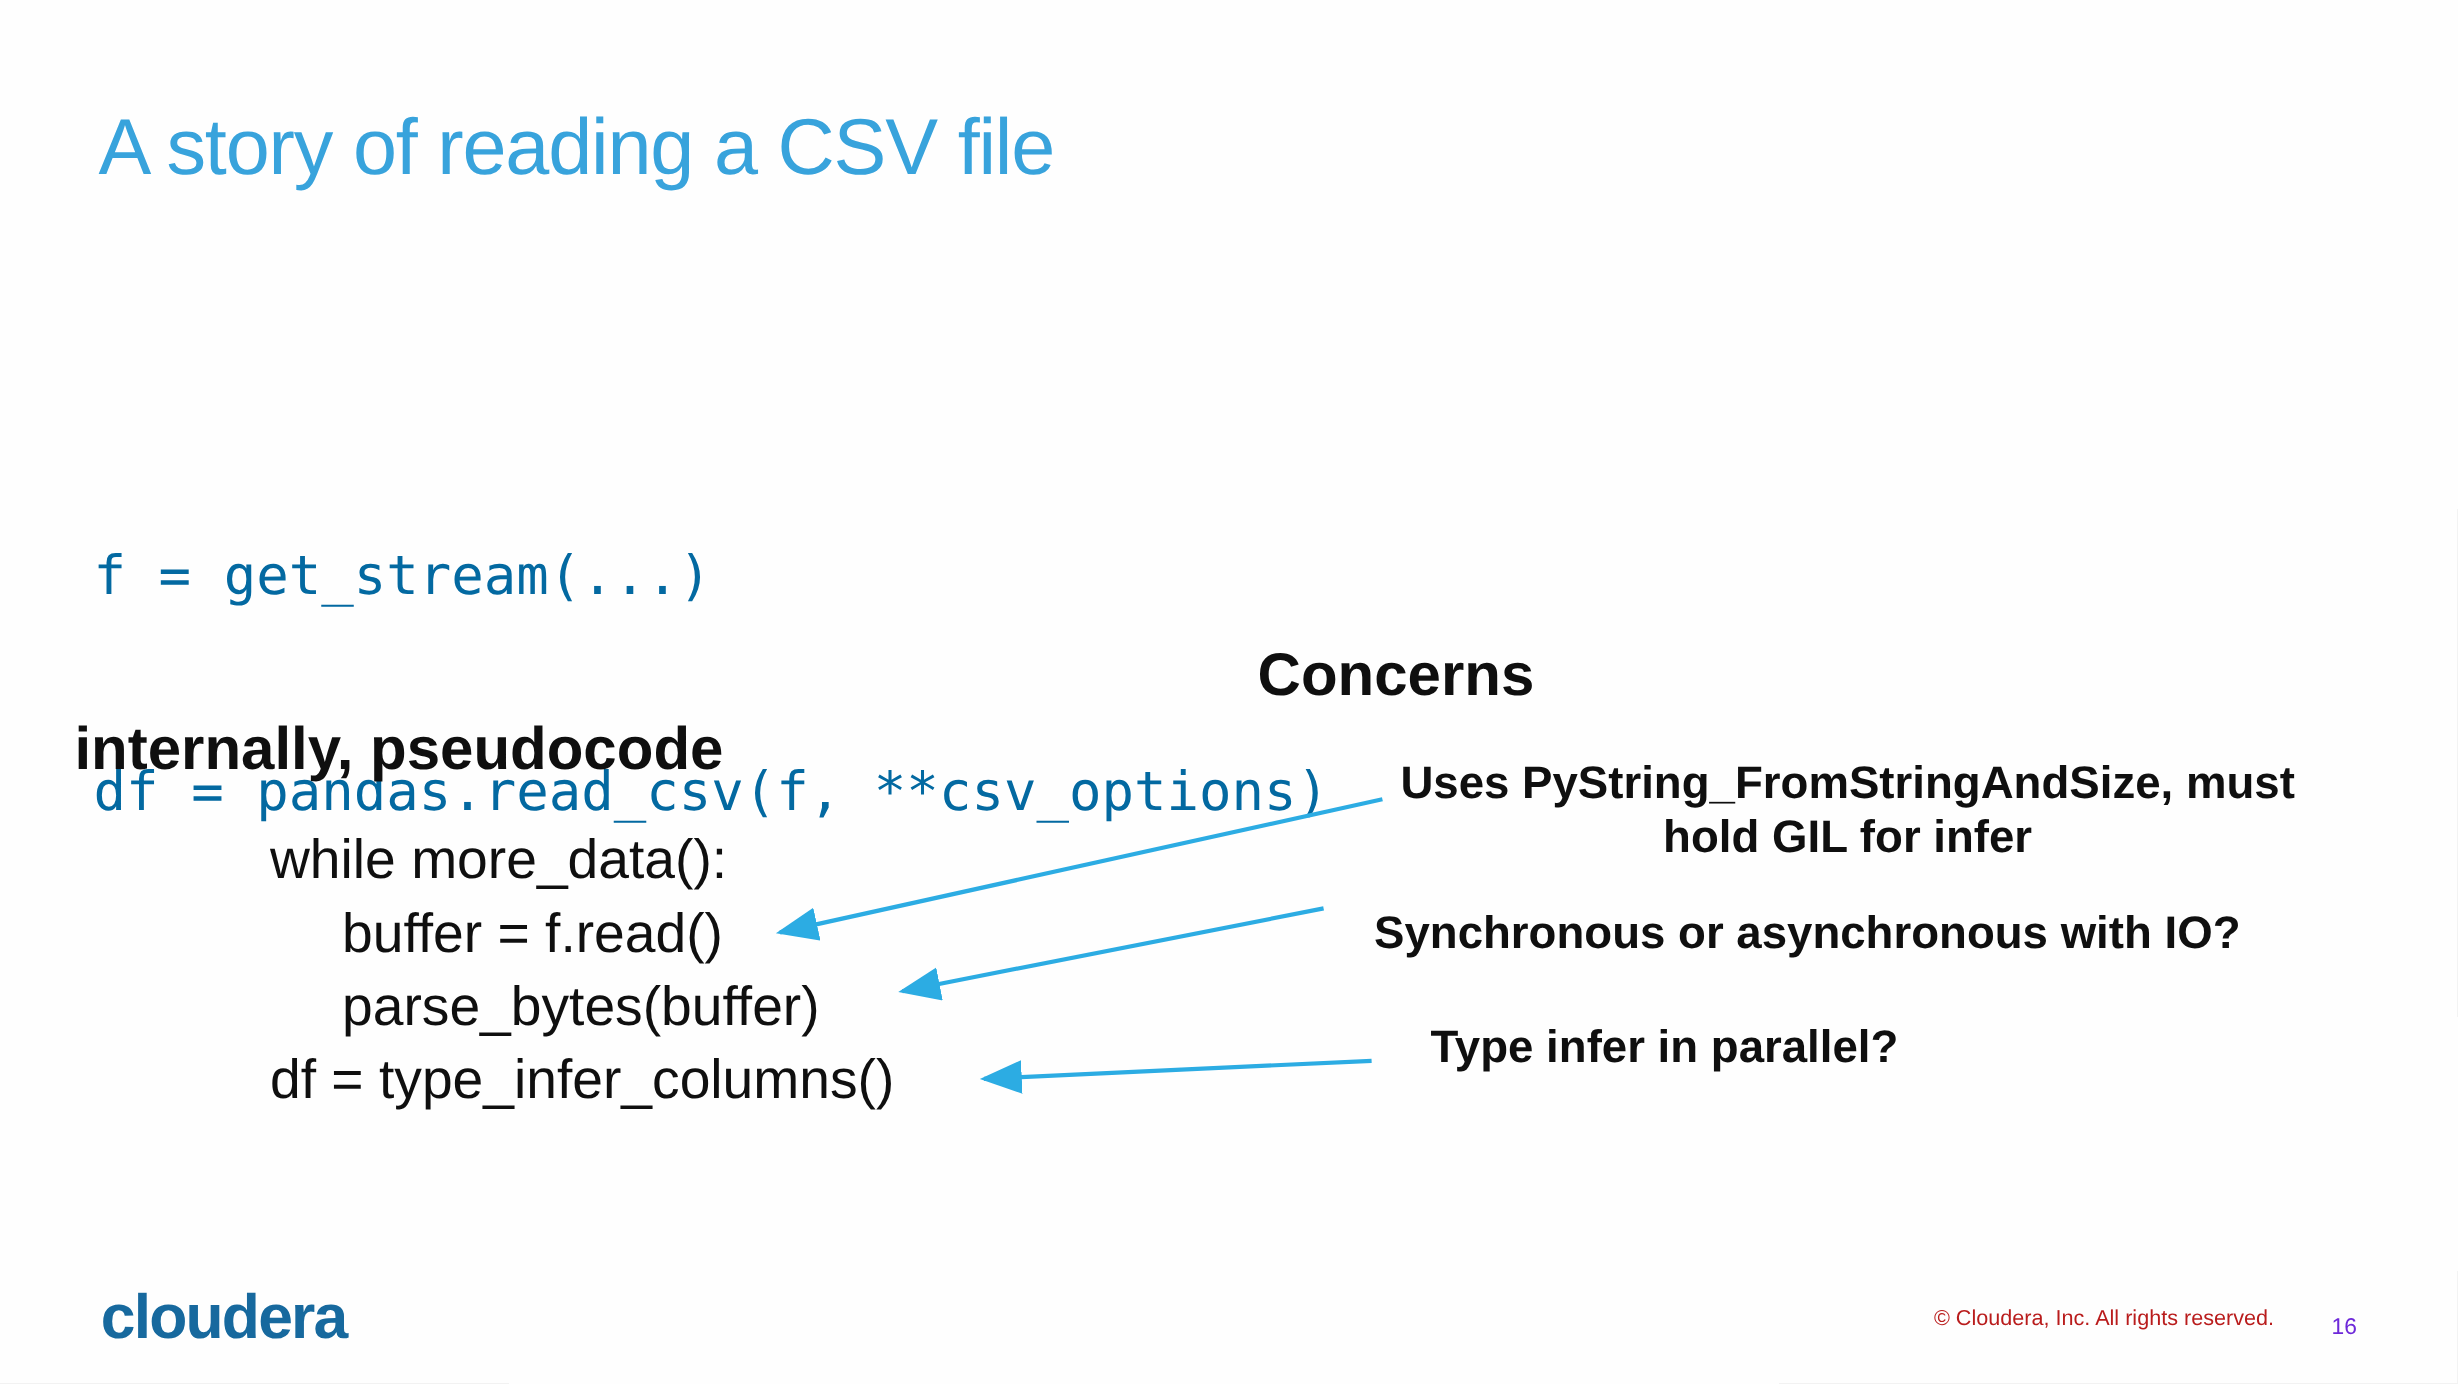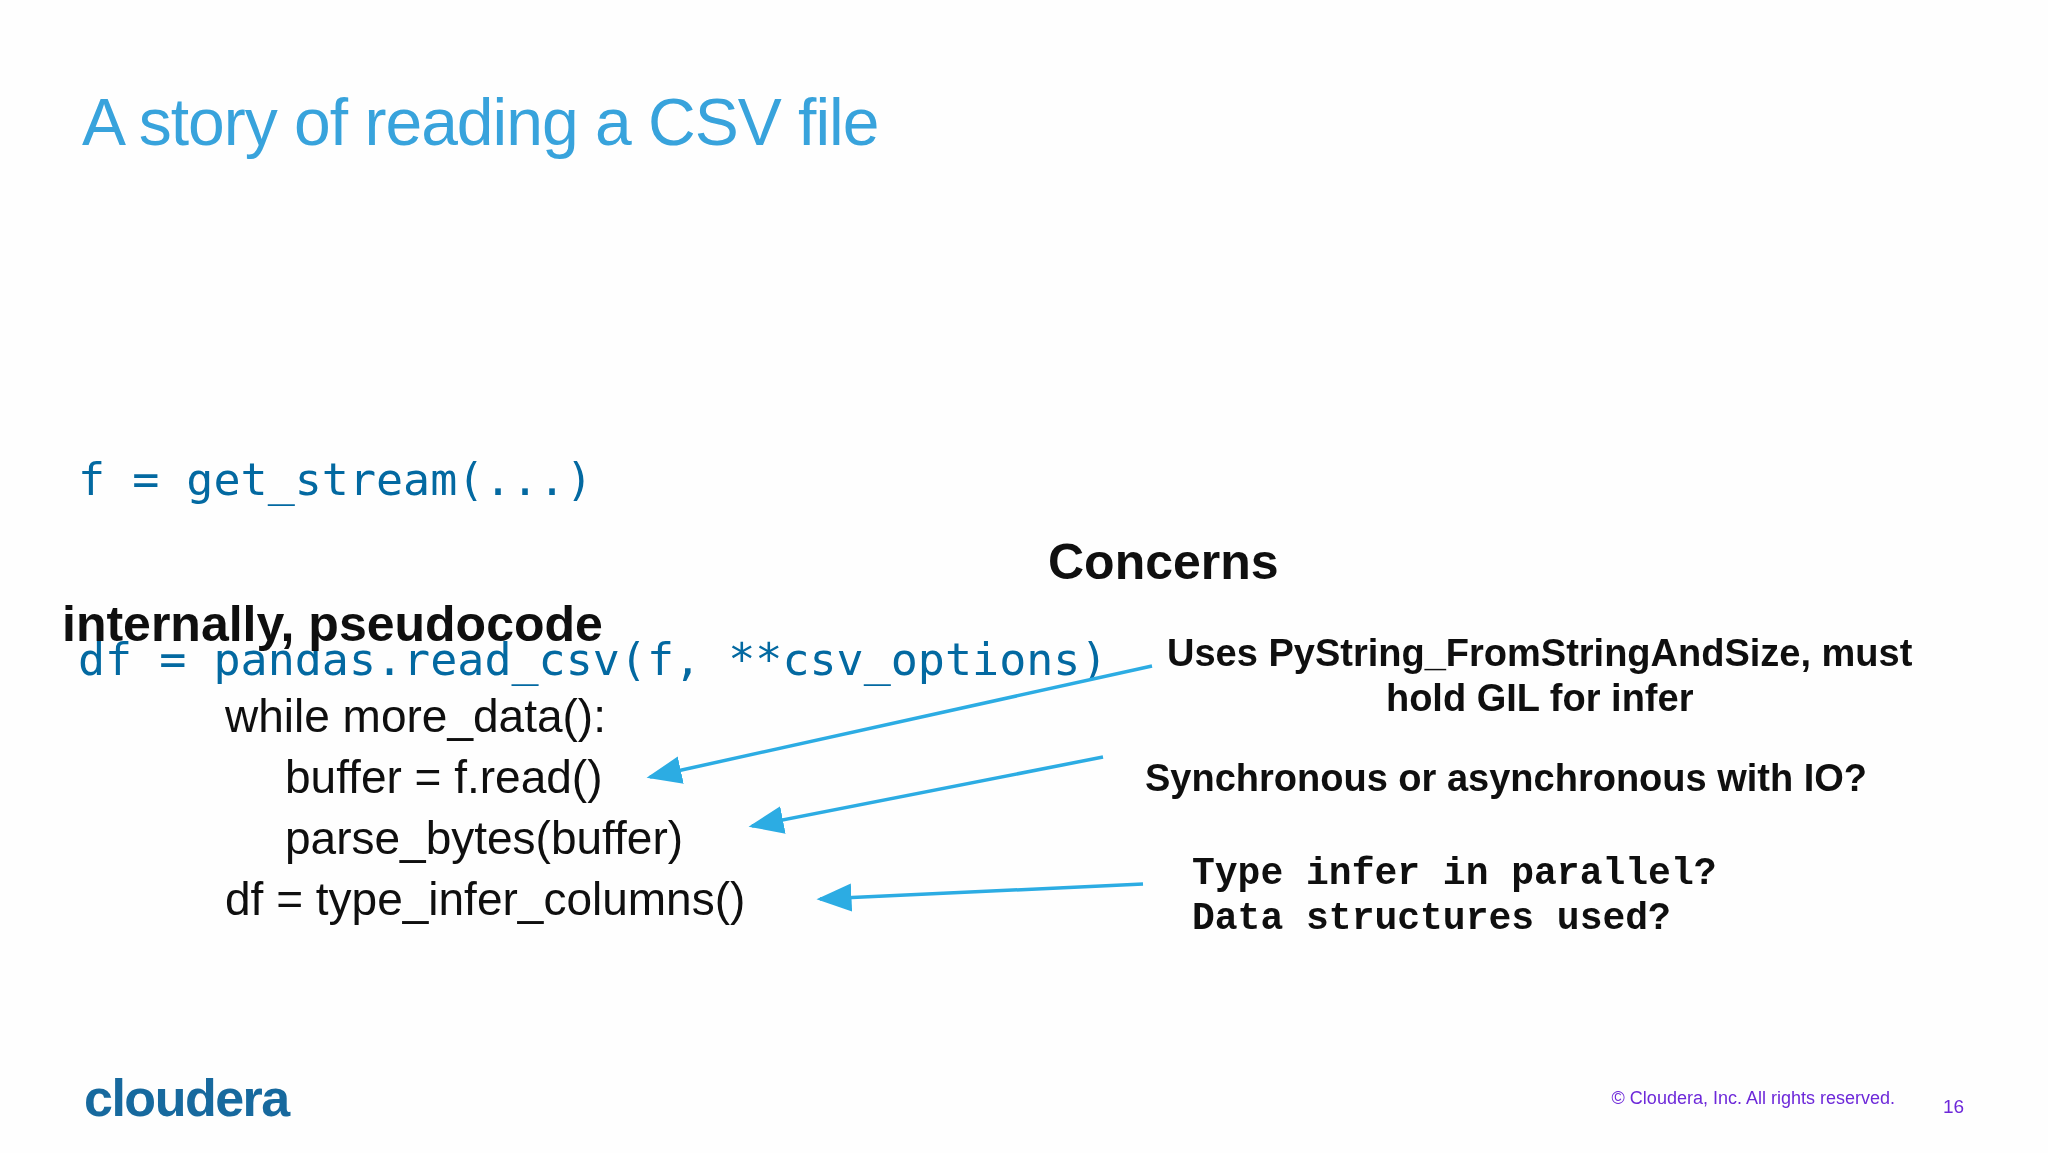--- a/index.html
+++ b/index.html
@@ -42,36 +42,36 @@
     margin-left:20px;
   }
   .pseudocode .pl-1{padding-left:60px;}
   .concern{
     position:absolute;
     font-size:38px;font-weight:bold;line-height:45px;
     white-space:nowrap;
   }
   .concern.c1{left:1167px;top:631px;text-align:center;}
   .concern.c2{left:1145px;top:756px;}
-  .concern.c3{left:1192px;top:851px;font-family:Liberation Mono, monospace;}
+  .concern.c3{left:1192px;top:851px;}
   .arrows{
     position:absolute;left:0;top:0;width:2048px;height:1153px;
     pointer-events:none;
   }
   .arrows line{stroke:#2CACE3;stroke-width:3.5px;}
   .logo{
     position:absolute;left:84px;top:1068px;
     font-size:52px;font-weight:bold;
     letter-spacing:-1.5px;
     color:#17699E;
     white-space:nowrap;
   }
   .copyright{
     position:absolute;right:153px;top:1088px;
-    font-size:18px;color:#6d28d9;
+    font-size:18px;color:#b91c1c;
     white-space:nowrap;
   }
   .page-number{
     position:absolute;left:1943px;top:1096px;
     font-size:19px;color:#6d28d9;
   }
 </style>
 </head>
 <body>
 
@@ -99,21 +99,20 @@
     <div>Uses PyString_FromStringAndSize, must</div>
     <div>hold GIL for infer</div>
   </div>
 
   <div class="concern c2">
     <div>Synchronous or asynchronous with IO?</div>
   </div>
 
   <div class="concern c3">
     <div>Type infer in parallel?</div>
-    <div>Data structures used?</div>
   </div>
 
   <svg class="arrows" viewBox="0 0 2048 1153">
     <defs>
       <marker id="ah" markerWidth="11" markerHeight="9" refX="9" refY="4" orient="auto">
         <path d="M0,0 L10,4 L0,8 z" fill="#2CACE3"></path>
       </marker>
     </defs>
     <line x1="1152" y1="666" x2="650" y2="777" marker-end="url(#ah)"></line>
     <line x1="1103" y1="757" x2="752" y2="826" marker-end="url(#ah)"></line>

